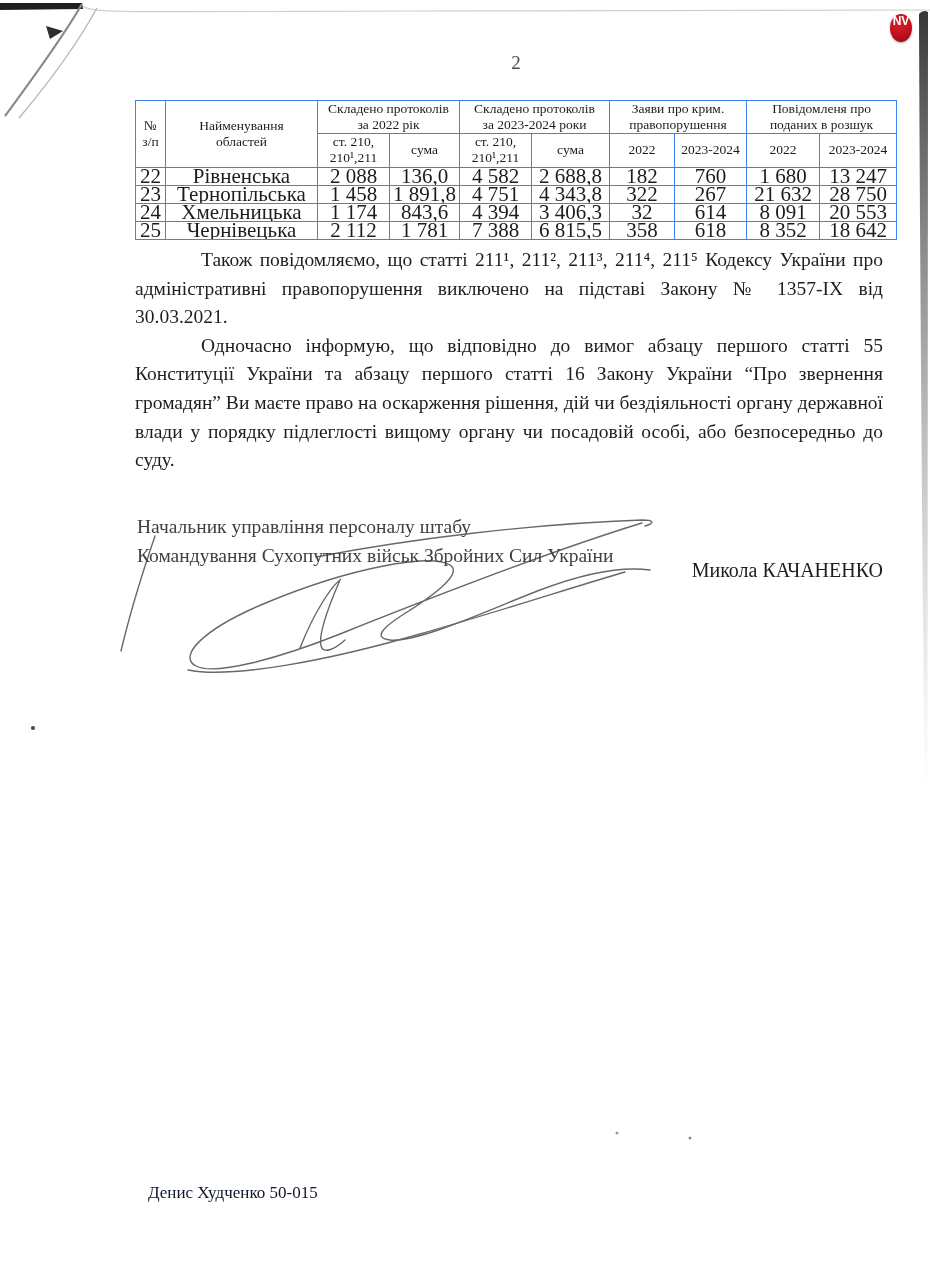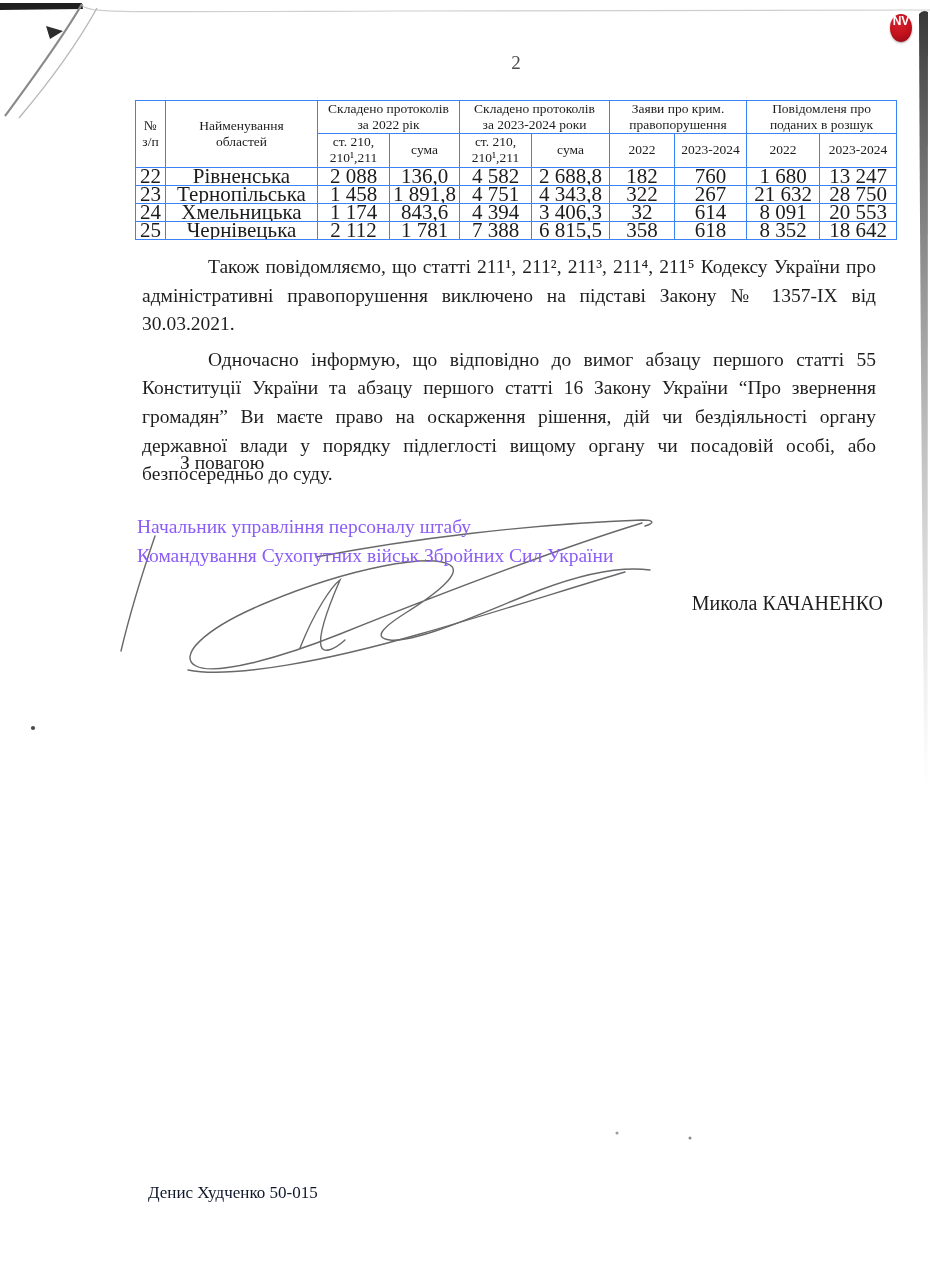--- a/index.html
+++ b/index.html
@@ -44,32 +44,32 @@
     font-weight:normal;font-size:13.5px;line-height:1.18;white-space:pre-line;
   }
   .doc-table .h1{height:29px;}
   .doc-table .h2 th{height:33px;}
   .doc-table tbody td{font-size:21px;height:17px;line-height:17px;margin-top:48px;}
   
   .body-text{
     position:absolute;left:135px;top:246px;width:748px;
     font-size:19.5px;line-height:28.6px;text-align:justify;color:#1e1e1e;
   }
-  .body-text p{margin:7px;text-indent:66px;}
+  .body-text p{margin:0;text-indent:66px;}
   .closing{
     position:absolute;left:135px;top:452px;font-size:19.5px;color:#1e1e1e;
     text-indent:45px;width:400px;
   }
   .signer-title{
     position:absolute;left:137px;top:513px;width:640px;
-    font-size:19.5px;line-height:28.5px;color:#8b5cf6;
+    font-size:19.5px;line-height:28.5px;color:#404040;
   }
   .signer-name{
     position:absolute;left:135px;top:559px;width:748px;
-    text-align:right;font-size:20px;color:#1e1e1e;margin-top:33px;
+    text-align:right;font-size:20px;color:#1e1e1e;
   }
   .footer-ref{
     position:absolute;left:148px;top:1183px;font-size:17px;color:#0f172a;
   }
   svg.artifacts{position:absolute;left:0;top:0;pointer-events:none;}
 </style>
 </head>
 <body>
 
 <div class="page">
@@ -201,21 +201,20 @@
         </tr>
       </tbody>
     </table>
   </div>
 
   <div class="body-text">
     <p>Також повідомляємо, що статті 211¹, 211², 211³, 211⁴, 211⁵ Кодексу України про адміністративні правопорушення виключено на підставі Закону № 1357-ІХ від 30.03.2021.</p>
     <p>Одночасно інформую, що відповідно до вимог абзацу першого статті 55 Конституції України та абзацу першого статті 16 Закону України “Про звернення громадян” Ви маєте право на оскарження рішення, дій чи бездіяльності органу державної влади у порядку підлеглості вищому органу чи посадовій особі, або безпосередньо до суду.</p>
   </div>
 
-  <div class="closing">З повагою</div>
 
   <div class="signer-title pre">Начальник управління персоналу штабу
 Командування Сухопутних військ Збройних Сил України</div>
 
   <div class="signer-name">Микола КАЧАНЕНКО</div>
 
   <div class="footer-ref">Денис Худченко 50-015</div>
 
 </div>
 

